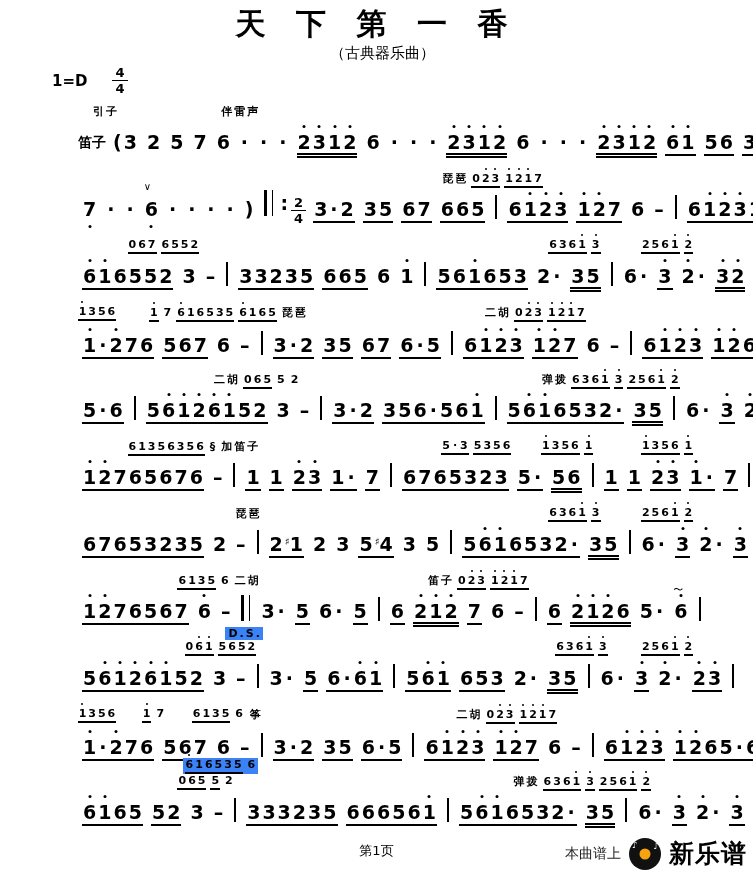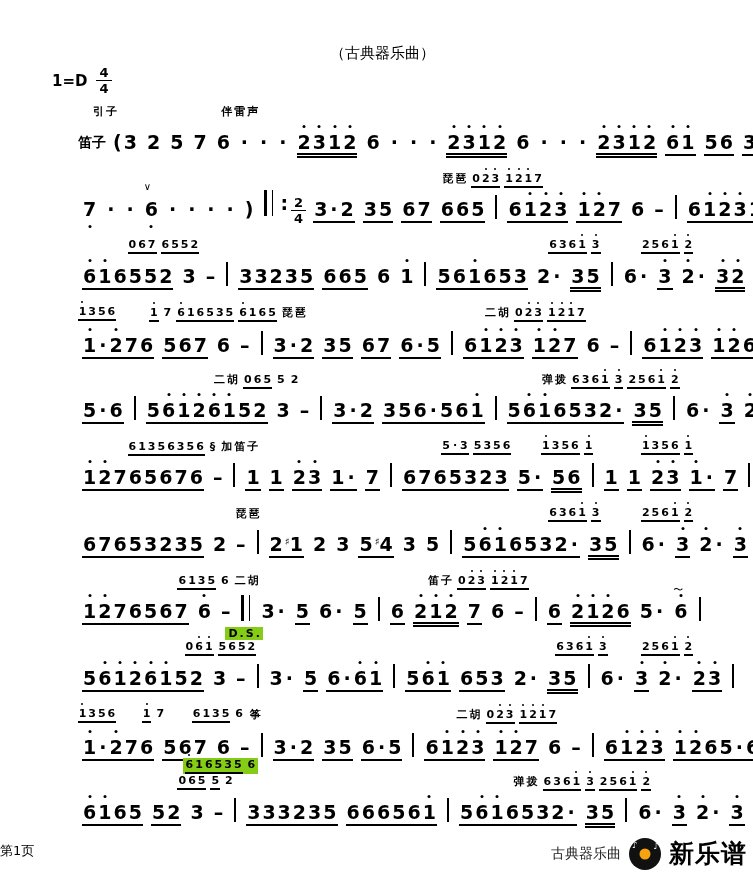--- a/index.html
+++ b/index.html
@@ -3,66 +3,67 @@
 <meta charset="utf-8">
 <style>
   html,body{margin:0;padding:0;background:#e8e8e8;}
   #page{position:relative;width:753px;height:876px;background:#ffffff;margin:0 auto;
         font-family:"DejaVu Sans","Liberation Sans",sans-serif;color:#000;overflow:hidden;}
   
   .title{position:absolute;top:4px;left:0;right:0;text-align:center;
          font-family:"DejaVu Serif","Liberation Serif",serif;
          font-size:30px;font-weight:bold;letter-spacing:10px;}
   .subtitle{position:absolute;top:44px;left:12px;right:0;text-align:center;font-size:15px;}
-  .keysig{position:absolute;top:66px;left:52px;display:flex;align-items:center;gap:6px;
+  .keysig{position:absolute;top:66px;left:52px;display:flex;align-items:center;gap:22px;
           font-size:15px;font-weight:bold;}
   .frac{display:inline-flex;flex-direction:column;align-items:center;line-height:1;
         font-size:13px;font-weight:bold;vertical-align:middle;margin:0 3px;}
   .frac .fn{border-bottom:1px solid #000;padding:0 3px 1px;}
   .frac .fd{padding-top:1px;}
   
   #score{position:absolute;top:96px;left:0;right:0;}
   .line{position:relative;height:67px;margin-left:40px;}
   .music{position:absolute;left:38px;right:2px;bottom:5px;white-space:nowrap;
          font-size:19px;font-weight:bold;}
   .label{font-size:14px;font-weight:bold;margin-right:2px;vertical-align:2px;}
   .ann{position:absolute;top:8px;font-size:11px;font-weight:bold;white-space:nowrap;}
   .ann .tok{margin:0 2px;}
-  .ann.below{top:auto;bottom:-8px;z-index:2;background:#84cc16;}
+  .ann.below{top:auto;bottom:-8px;z-index:2;background:#3b82f6;}
   .tok{display:inline-block;margin:0 4px;position:relative;}
   .u1{border-bottom:2px solid #000;padding-bottom:1px;}
   .u2{border-bottom:5px double #000;}
   .ch{position:relative;display:inline-block;padding:0 1px;}
   .ch.hi::before{content:"";position:absolute;top:-6px;left:50%;transform:translateX(-50%);
                  width:3px;height:3px;border-radius:50%;background:#000;}
   .ch.lo::after{content:"";position:absolute;bottom:-8px;left:50%;transform:translateX(-50%);
                 width:3px;height:3px;border-radius:50%;background:#000;}
   .ann .ch.hi::before{top:-4px;width:2px;height:2px;}
   .mk{position:absolute;top:-17px;left:0;font-size:10px;font-weight:normal;}
   .sh{font-size:10px;vertical-align:6px;}
   .dt{padding:0 2px;}
   .bar{display:inline-block;width:2px;height:24px;background:#000;margin:0 6px;vertical-align:-3px;}
   .bar.dbl{width:5px;background:none;border-left:3px solid #000;border-right:1px solid #000;height:26px;}
   .reb{display:inline-flex;align-items:center;}
   .rdots{font-weight:bold;margin-left:1px;}
   
-  .page{position:absolute;bottom:16px;left:0;right:0;text-align:left;font-size:13px;}
+  .page{position:absolute;bottom:16px;left:0;right:0;text-align:center;font-size:13px;}
   .sitemark{position:absolute;right:6px;bottom:6px;display:flex;align-items:center;gap:8px;}
   .credit{font-size:14px;color:#222;}
   .disc{width:32px;height:32px;border-radius:50%;background:#111;position:relative;flex:0 0 auto;}
   .disc::before{content:"";position:absolute;top:50%;left:50%;transform:translate(-50%,-50%);
                 width:11px;height:11px;border-radius:50%;background:#f7a30f;}
   .disc .n1{position:absolute;top:2px;left:3px;color:#fff;font-size:9px;}
   .disc .n2{position:absolute;top:3px;right:2px;color:#fff;font-size:9px;}
   .brand{font-size:25px;font-weight:bold;letter-spacing:1px;}
 </style>
 </head>
 <body>
 
 <div id="page">
+  <div class="title">天 下 第 一 香</div>
   <div class="subtitle">（古典器乐曲）</div>
   <div class="keysig">
     <span>1=D</span>
     <span class="frac">
       <span class="fn">4</span>
       <span class="fd">4</span>
     </span>
   </div>
 
   <div id="score">
@@ -134,20 +135,20 @@
       </div>
       <div class="line">
         <div class="ann" style="left: 19%;"><span class="tok u1"><span class="ch">0</span><span class="ch">6</span><span class="ch">5</span></span><span class="tok u1"><span class="ch">5</span></span><span class="tok"><span class="ch">2</span></span></div>
         <div class="ann" style="left: 66%;"><span class="tok"><span class="ch">弹</span><span class="ch">拨</span></span><span class="tok u1"><span class="ch">6</span><span class="ch">3</span><span class="ch">6</span><span class="ch hi">1</span></span><span class="tok u1"><span class="ch hi">3</span></span><span class="tok u1"><span class="ch">2</span><span class="ch">5</span><span class="ch">6</span><span class="ch hi">1</span></span><span class="tok u1"><span class="ch hi">2</span></span></div>
         <div class="music"><span class="tok u1"><span class="ch hi">6</span><span class="ch hi">1</span><span class="ch">6</span><span class="ch">5</span></span><span class="tok u1"><span class="ch">5</span><span class="ch">2</span></span><span class="tok"><span class="ch">3</span></span><span class="tok"><span class="ch">–</span></span><span class="bar"></span><span class="tok u1"><span class="ch">3</span><span class="ch">3</span><span class="ch">3</span><span class="ch">2</span><span class="ch">3</span><span class="ch">5</span></span><span class="tok u1"><span class="ch">6</span><span class="ch">6</span><span class="ch">6</span><span class="ch">5</span><span class="ch">6</span><span class="ch hi">1</span></span><span class="bar"></span><span class="tok u1"><span class="ch">5</span><span class="ch hi">6</span><span class="ch hi">1</span><span class="ch">6</span><span class="ch">5</span><span class="ch">3</span><span class="ch">2</span><span class="ch dt">·</span></span><span class="tok u2"><span class="ch">3</span><span class="ch">5</span></span><span class="bar"></span><span class="tok"><span class="ch">6</span><span class="ch dt">·</span></span><span class="tok u1"><span class="ch hi">3</span></span><span class="tok"><span class="ch hi">2</span><span class="ch dt">·</span></span><span class="tok u1"><span class="ch hi">3</span></span><span class="bar"></span></div>
       </div>
     </div>
 
   <div class="page">第1页</div>
   <div class="sitemark">
-    <span class="credit">古典器乐曲</span>
+    <span class="credit">本曲谱上</span>
     <span class="disc">
       <span class="n1">♪</span>
       <span class="n2">♪</span>
     </span>
     <span class="brand">新乐谱</span>
   </div>
 </div>
 
 </body></html>

